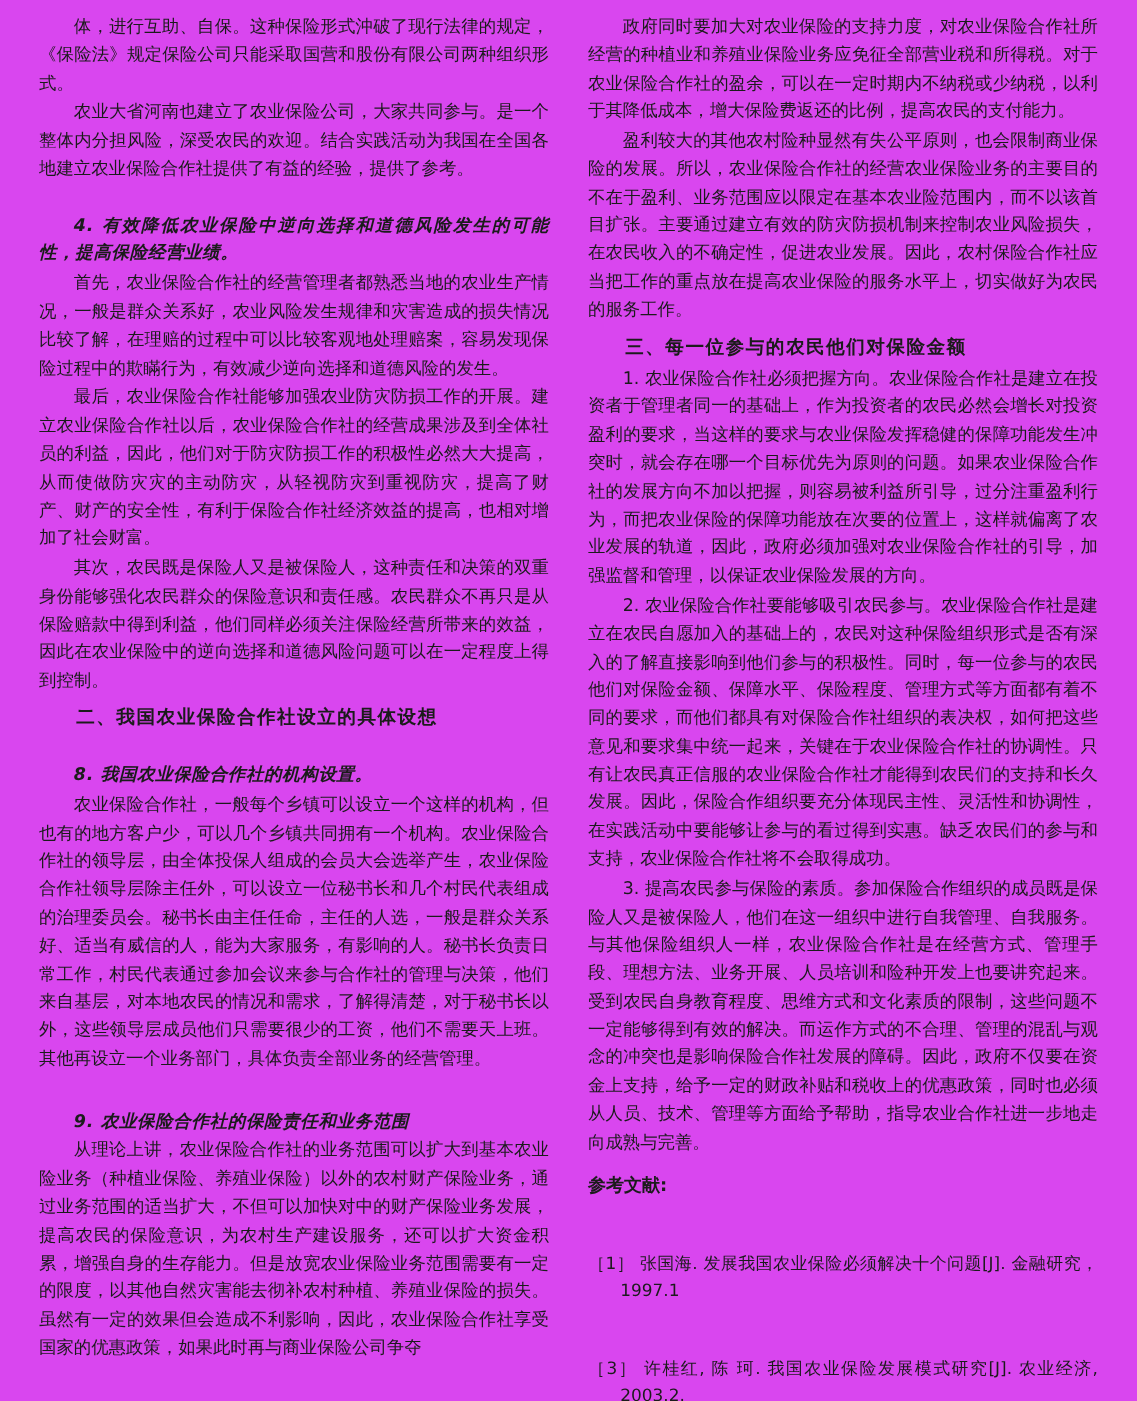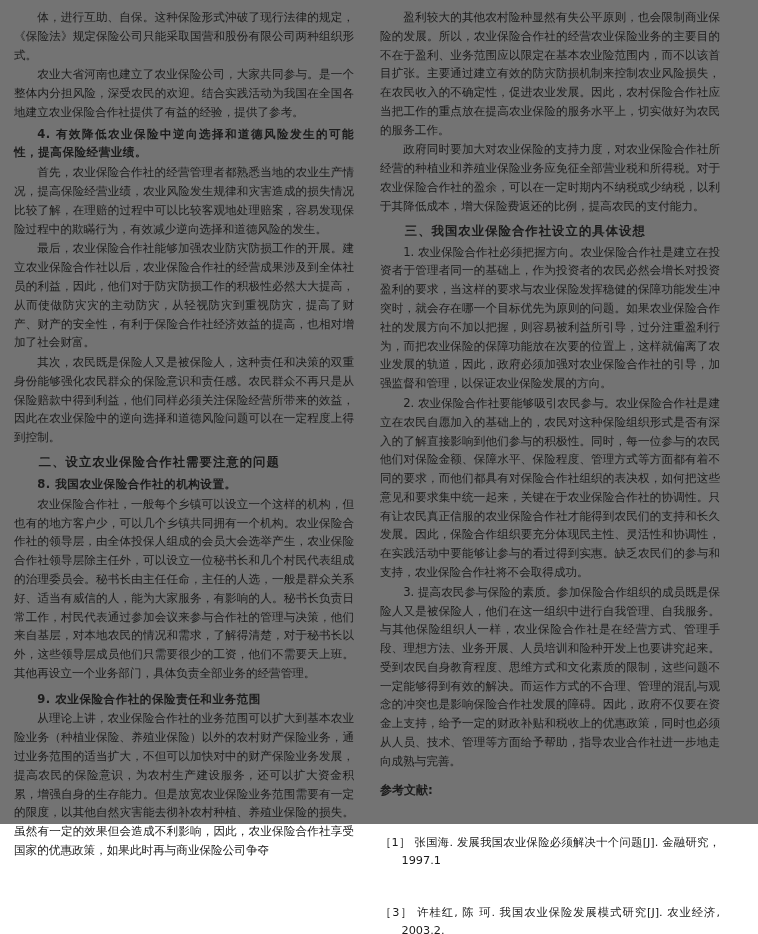--- a/index.html
+++ b/index.html
@@ -10,24 +10,24 @@
   body {
     width: 758px;
     height: 934px;
     font-family: "DejaVu Sans", "Liberation Sans", sans-serif;
     color: #1b1b1b;
     overflow: hidden;
   }
   .page {
     position: relative;
     width: 758px;
-    height: 824px;
+    height: 934px;
     box-sizing: border-box;
-    padding: 8px 14px 10px 14px;
-    background: #737373;
+    padding: 8px 14px 10px 26px;
+    background: #d946ef;
   }
   .columns {
     display: flex;
     gap: 26px;
     height: 100%;
   }
   .col {
     width: 340px;
     flex: 0 0 340px;
     font-size: 11.6px;
@@ -40,22 +40,23 @@
   }
   p {
     margin: 0 0 1px 0;
   }
   .indent2 {
     text-indent: 2em;
   }
   .heading {
     font-weight: bold;
     text-indent: 2em;
-    margin: 3px 0 1px 0;
+    margin: 19px 0 1px 0;
     letter-spacing: 0.5px;
+    font-style: italic;
   }
   .section-heading {
     font-weight: bold;
     text-indent: 2em;
     margin: 5px 0 2px 0;
     font-size: 12.4px;
     letter-spacing: 1px;
   }
   .refs-title {
     font-weight: bold;
@@ -79,35 +80,35 @@
 </head>
 <body>
 
 <div class="page">
   <div class="columns">
 
     <div class="col left">
       <p class="indent2">体，进行互助、自保。这种保险形式沖破了现行法律的规定，《保险法》规定保险公司只能采取国营和股份有限公司两种组织形式。</p>
       <p class="indent2">农业大省河南也建立了农业保险公司，大家共同参与。是一个整体内分担风险，深受农民的欢迎。结合实践活动为我国在全国各地建立农业保险合作社提供了有益的经验，提供了参考。</p>
       <p class="heading">4. 有效降低农业保险中逆向选择和道德风险发生的可能性，提高保险经营业绩。</p>
-      <p class="indent2">首先，农业保险合作社的经营管理者都熟悉当地的农业生产情况，提高保险经营业绩，农业风险发生规律和灾害造成的损失情况比较了解，在理赔的过程中可以比较客观地处理赔案，容易发现保险过程中的欺瞞行为，有效减少逆向选择和道德风险的发生。</p>
+      <p class="indent2">首先，农业保险合作社的经营管理者都熟悉当地的农业生产情况，一般是群众关系好，农业风险发生规律和灾害造成的损失情况比较了解，在理赔的过程中可以比较客观地处理赔案，容易发现保险过程中的欺瞞行为，有效减少逆向选择和道德风险的发生。</p>
       <p class="indent2">最后，农业保险合作社能够加强农业防灾防损工作的开展。建立农业保险合作社以后，农业保险合作社的经营成果涉及到全体社员的利益，因此，他们对于防灾防损工作的积极性必然大大提高，从而使做防灾灾的主动防灾，从轻视防灾到重视防灾，提高了财产、财产的安全性，有利于保险合作社经济效益的提高，也相对增加了社会财富。</p>
       <p class="indent2">其次，农民既是保险人又是被保险人，这种责任和决策的双重身份能够强化农民群众的保险意识和责任感。农民群众不再只是从保险赔款中得到利益，他们同样必须关注保险经营所带来的效益，因此在农业保险中的逆向选择和道德风险问题可以在一定程度上得到控制。</p>
-      <p class="section-heading">二、设立农业保险合作社需要注意的问题</p>
+      <p class="section-heading">二、我国农业保险合作社设立的具体设想</p>
       <p class="heading">8. 我国农业保险合作社的机构设置。</p>
       <p class="indent2">农业保险合作社，一般每个乡镇可以设立一个这样的机构，但也有的地方客户少，可以几个乡镇共同拥有一个机构。农业保险合作社的领导层，由全体投保人组成的会员大会选举产生，农业保险合作社领导层除主任外，可以设立一位秘书长和几个村民代表组成的治理委员会。秘书长由主任任命，主任的人选，一般是群众关系好、适当有威信的人，能为大家服务，有影响的人。秘书长负责日常工作，村民代表通过参加会议来参与合作社的管理与决策，他们来自基层，对本地农民的情况和需求，了解得清楚，对于秘书长以外，这些领导层成员他们只需要很少的工资，他们不需要天上班。其他再设立一个业务部门，具体负责全部业务的经营管理。</p>
       <div class="spacer-sm"></div>
       <p class="heading">9. 农业保险合作社的保险责任和业务范围</p>
       <p class="indent2">从理论上讲，农业保险合作社的业务范围可以扩大到基本农业险业务（种植业保险、养殖业保险）以外的农村财产保险业务，通过业务范围的适当扩大，不但可以加快对中的财产保险业务发展，提高农民的保险意识，为农村生产建设服务，还可以扩大资金积累，增强自身的生存能力。但是放宽农业保险业务范围需要有一定的限度，以其他自然灾害能去彻补农村种植、养殖业保险的损失。虽然有一定的效果但会造成不利影响，因此，农业保险合作社享受国家的优惠政策，如果此时再与商业保险公司争夺</p>
     </div>
 
     <div class="col right">
+      <p class="indent2">政府同时要加大对农业保险的支持力度，对农业保险合作社所经营的种植业和养殖业保险业务应免征全部营业税和所得税。对于农业保险合作社的盈余，可以在一定时期内不纳税或少纳税，以利于其降低成本，增大保险费返还的比例，提高农民的支付能力。</p>
       <p class="indent2">盈利较大的其他农村险种显然有失公平原则，也会限制商业保险的发展。所以，农业保险合作社的经营农业保险业务的主要目的不在于盈利、业务范围应以限定在基本农业险范围内，而不以该首目扩张。主要通过建立有效的防灾防损机制来控制农业风险损失，在农民收入的不确定性，促进农业发展。因此，农村保险合作社应当把工作的重点放在提高农业保险的服务水平上，切实做好为农民的服务工作。</p>
-      <p class="indent2">政府同时要加大对农业保险的支持力度，对农业保险合作社所经营的种植业和养殖业保险业务应免征全部营业税和所得税。对于农业保险合作社的盈余，可以在一定时期内不纳税或少纳税，以利于其降低成本，增大保险费返还的比例，提高农民的支付能力。</p>
-      <p class="section-heading">三、我国农业保险合作社设立的具体设想</p>
+      <p class="section-heading">三、每一位参与的农民他们对保险金额</p>
       <p class="indent2">1. 农业保险合作社必须把握方向。农业保险合作社是建立在投资者于管理者同一的基础上，作为投资者的农民必然会增长对投资盈利的要求，当这样的要求与农业保险发挥稳健的保障功能发生冲突时，就会存在哪一个目标优先为原则的问题。如果农业保险合作社的发展方向不加以把握，则容易被利益所引导，过分注重盈利行为，而把农业保险的保障功能放在次要的位置上，这样就偏离了农业发展的轨道，因此，政府必须加强对农业保险合作社的引导，加强监督和管理，以保证农业保险发展的方向。</p>
       <p class="indent2">2. 农业保险合作社要能够吸引农民参与。农业保险合作社是建立在农民自愿加入的基础上的，农民对这种保险组织形式是否有深入的了解直接影响到他们参与的积极性。同时，每一位参与的农民他们对保险金额、保障水平、保险程度、管理方式等方面都有着不同的要求，而他们都具有对保险合作社组织的表决权，如何把这些意见和要求集中统一起来，关键在于农业保险合作社的协调性。只有让农民真正信服的农业保险合作社才能得到农民们的支持和长久发展。因此，保险合作组织要充分体现民主性、灵活性和协调性，在实践活动中要能够让参与的看过得到实惠。缺乏农民们的参与和支持，农业保险合作社将不会取得成功。</p>
       <p class="indent2">3. 提高农民参与保险的素质。参加保险合作组织的成员既是保险人又是被保险人，他们在这一组织中进行自我管理、自我服务。与其他保险组织人一样，农业保险合作社是在经营方式、管理手段、理想方法、业务开展、人员培训和险种开发上也要讲究起来。受到农民自身教育程度、思维方式和文化素质的限制，这些问题不一定能够得到有效的解决。而运作方式的不合理、管理的混乱与观念的冲突也是影响保险合作社发展的障碍。因此，政府不仅要在资金上支持，给予一定的财政补贴和税收上的优惠政策，同时也必须从人员、技术、管理等方面给予帮助，指导农业合作社进一步地走向成熟与完善。</p>
 
       <p class="refs-title">参考文献:</p>
       <p class="ref-item hanging">［1］ 张国海. 发展我国农业保险必须解决十个问题[J]. 金融研究，1997.1</p>
       <p class="ref-item hanging">［3］ 许桂红, 陈    珂. 我国农业保险发展模式研究[J]. 农业经济, 2003.2.</p>
       <p class="ref-item hanging">［4］ 王    祺. 我国农业保险面对的困境及对策研究[J]. 农村经济, 2003.1.</p>
     </div>
 

